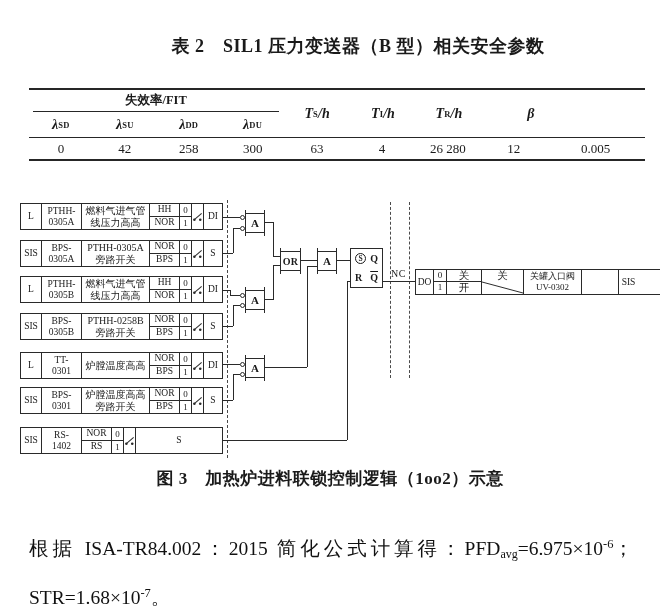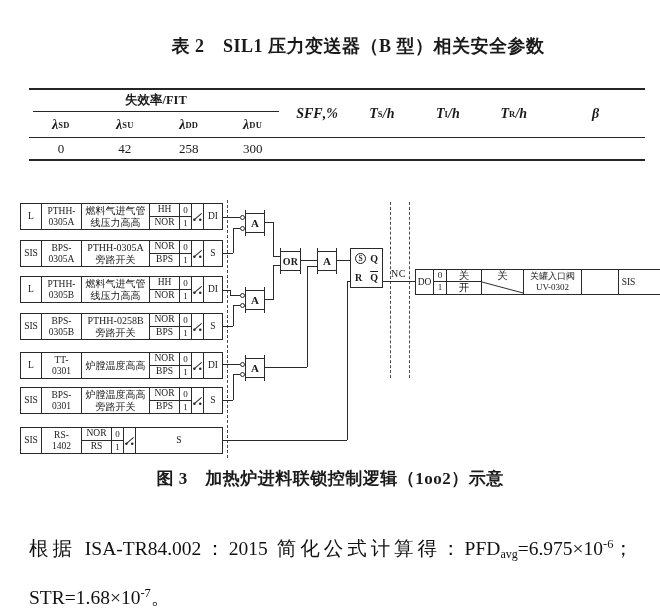--- a/index.html
+++ b/index.html
@@ -108,25 +108,20 @@
             <span class="lam">λ</span>
             <span class="hsub">DD</span>
           </div>
         <div class="lcell">
             <span class="lam">λ</span>
             <span class="hsub">DU</span>
           </div>
       </div>
     </div>
     <div class="t-right">
-      <div class="ocell ow1">
-          <span class="lam">SFF</span>
-          <span class="hsub"></span>
-          <span class="lam">,%</span>
-        </div>
       <div class="ocell ow2">
           <span class="lam">T</span>
           <span class="hsub">S</span>
           <span class="lam">/h</span>
         </div>
       <div class="ocell ow3">
           <span class="lam">T</span>
           <span class="hsub">I</span>
           <span class="lam">/h</span>
         </div>
@@ -141,20 +136,27 @@
           <span class="lam"></span>
         </div>
     </div>
   </div>
   <div class="t-data">
     <div class="t-dleft">
       <div class="dcell q">0</div>
       <div class="dcell q">42</div>
       <div class="dcell q">258</div>
       <div class="dcell q">300</div>
+    </div>
+    <div class="t-dright">
+      <div class="dcell ow1">63</div>
+      <div class="dcell ow2">4</div>
+      <div class="dcell ow3">26 280</div>
+      <div class="dcell ow4">12</div>
+      <div class="dcell ow5">0.005</div>
     </div>
   </div>
 </div>
 
 <div class="abs" style="left:0;top:0;width:660px;height:610px">
 
   <div class="srow" style="top:203px">
     <div class="rc w-src">L</div>
     <div class="rc w-tag">
         <span>PTHH-</span>

